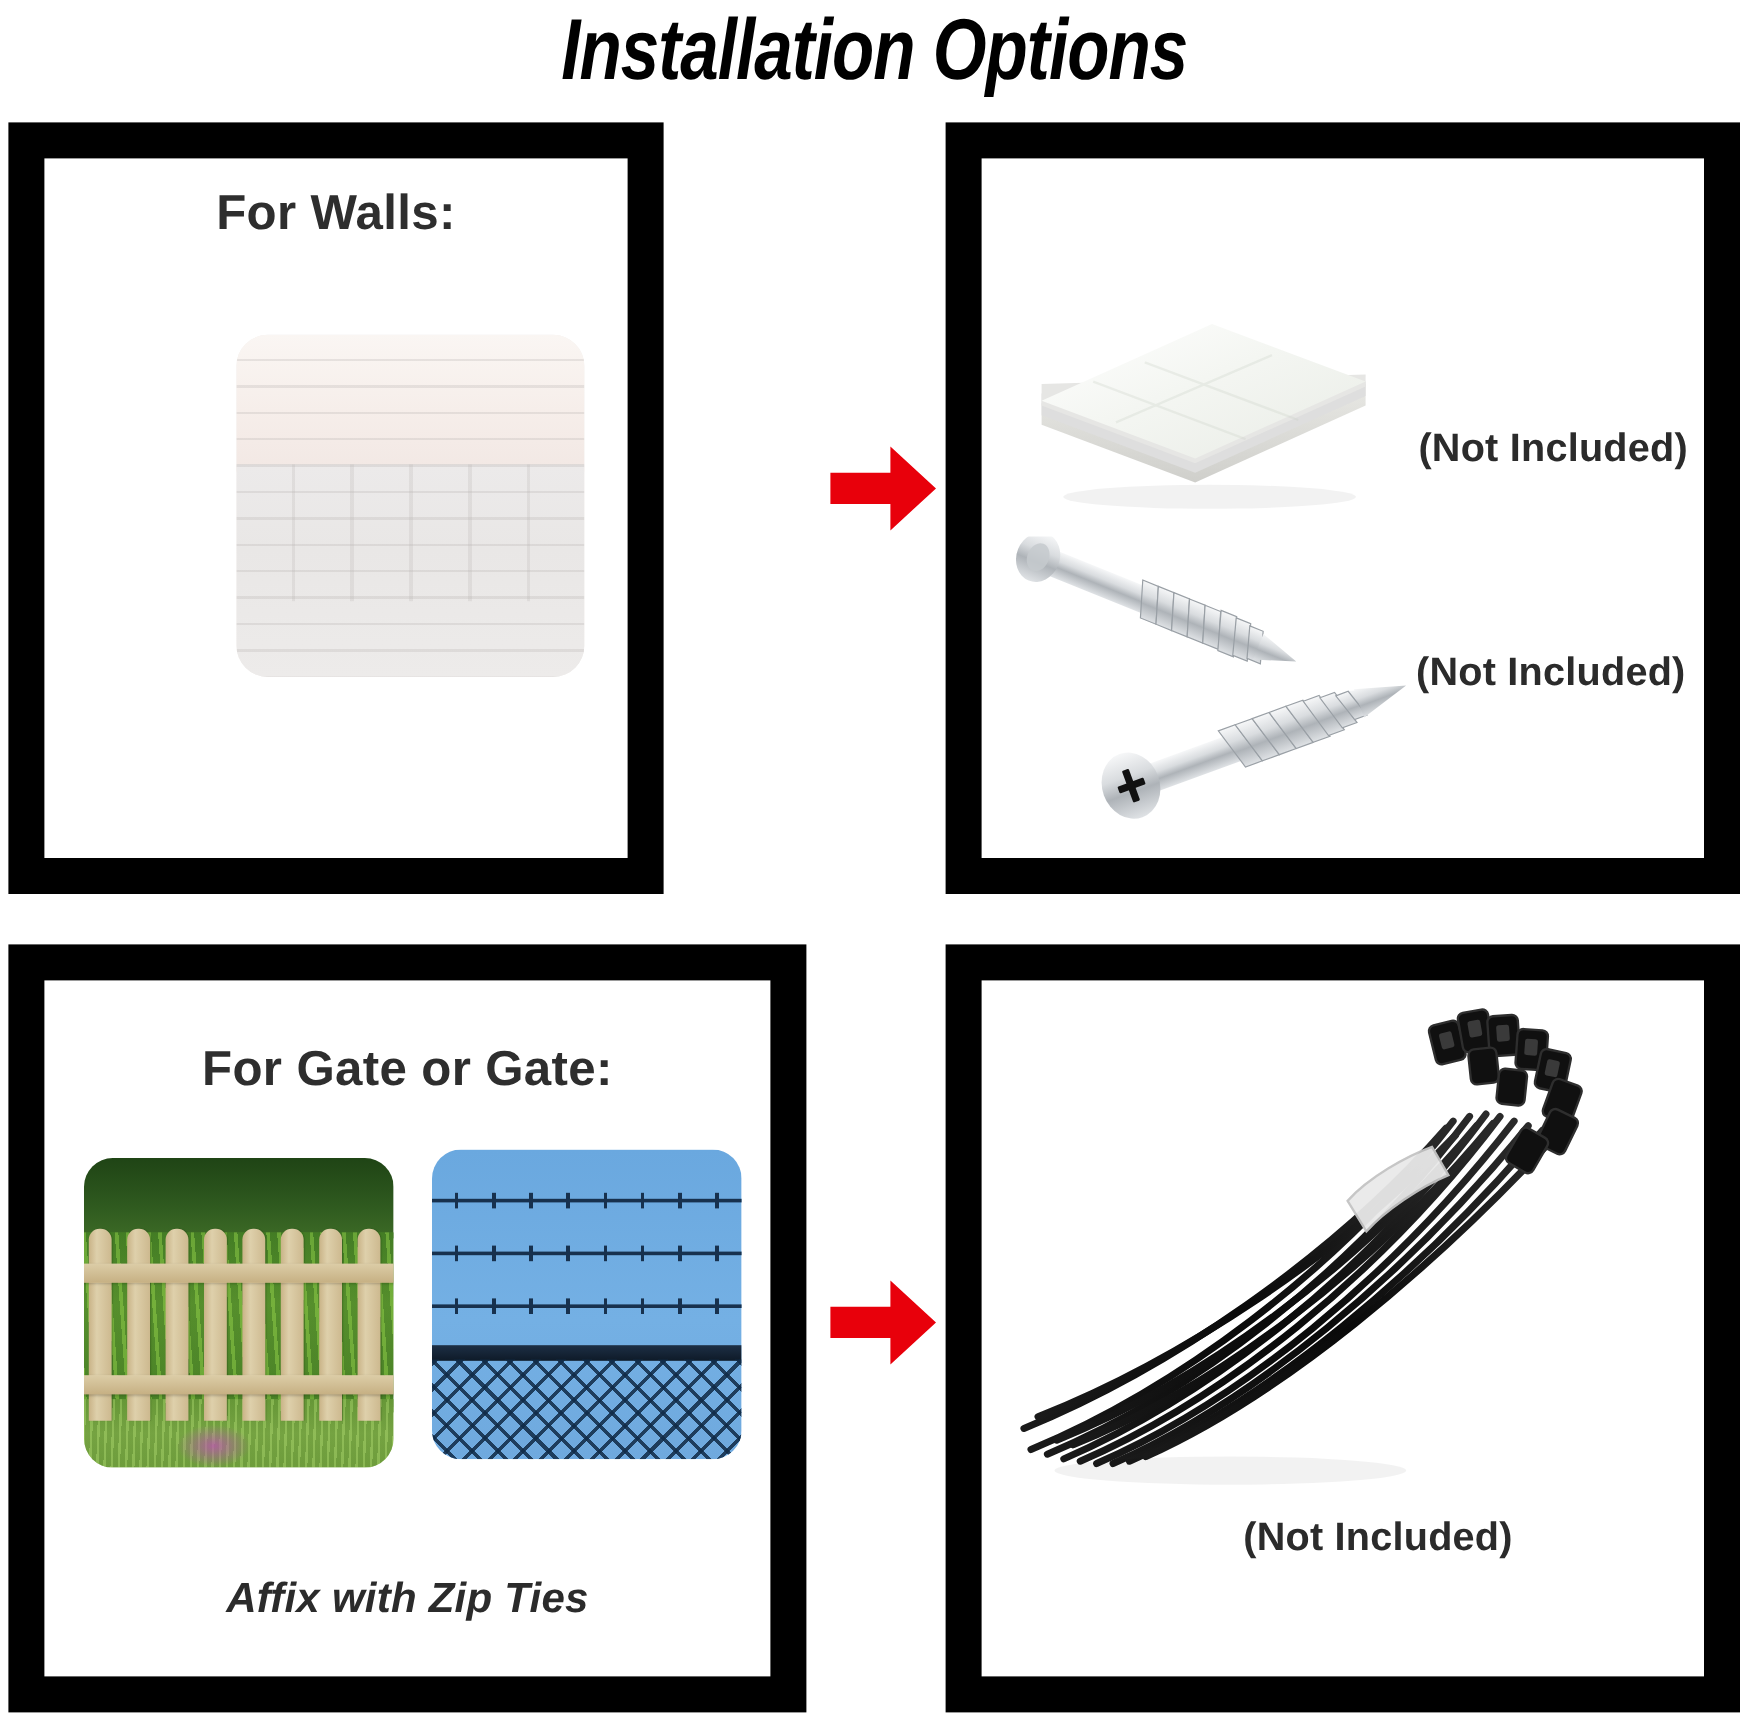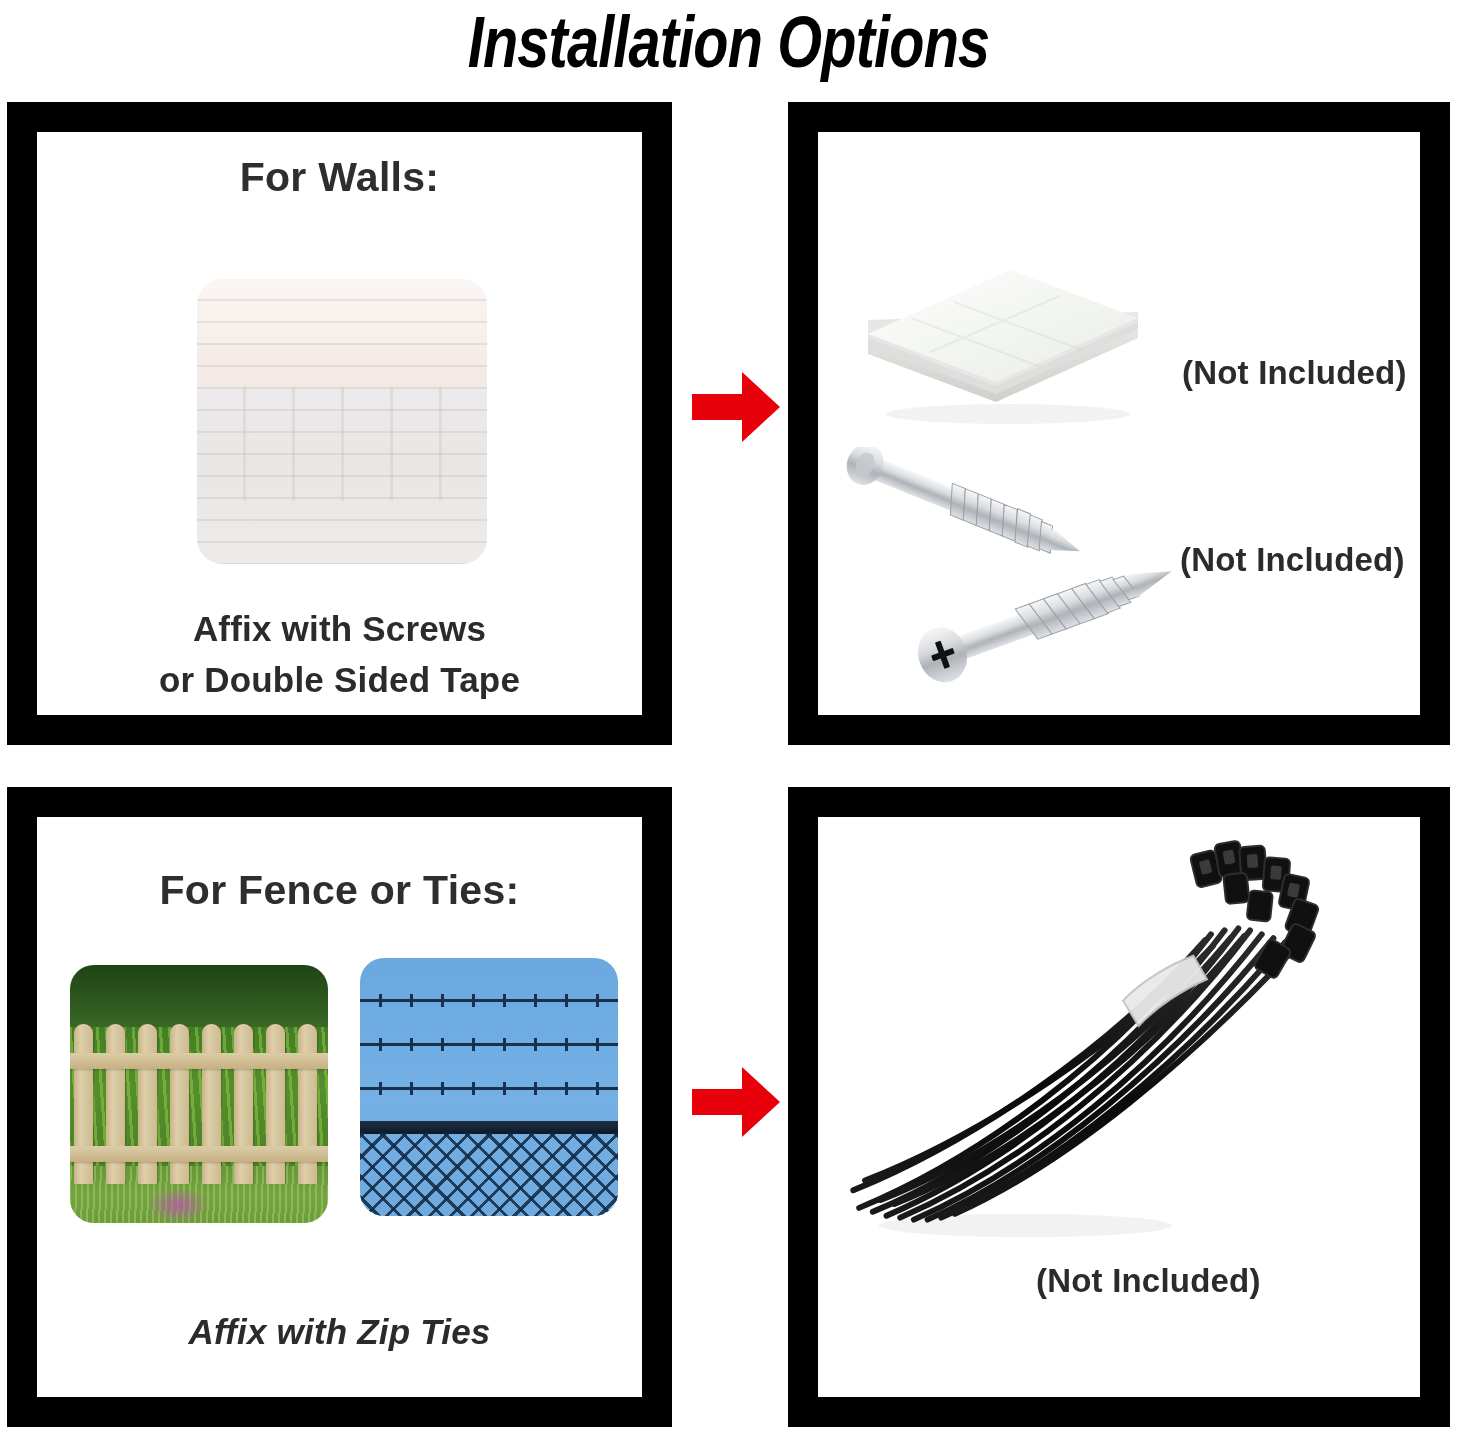--- a/index.html
+++ b/index.html
@@ -39,21 +39,21 @@
     position: absolute;
     background: #000000;
     box-sizing: border-box;
   }
   .panel-inner {
     position: absolute;
     inset: 30px;
     background: #ffffff;
     overflow: hidden;
   }
-  #panel-walls       { left: 7px;   top: 102px;  width: 665px; height: 643px; padding-left: 28px; }
+  #panel-walls       { left: 7px;   top: 102px;  width: 546px; height: 643px; padding-left: 28px; }
   #panel-wall-items  { left: 788px; top: 102px;  width: 662px; height: 643px; }
   #panel-fence       { left: 7px;   top: 787px;  width: 665px; height: 640px; }
   #panel-fence-items { left: 788px; top: 787px;  width: 662px; height: 640px; }
 
   
   .panel-heading {
     position: absolute;
     width: 100%;
     text-align: center;
     font-size: 41px;
@@ -215,24 +215,20 @@
 
     <div class="panel-heading" style="top:22px;">For Walls:</div>
 
     <div class="wall-photo">
       <div class="brick-top"></div>
       <div class="brick-bot"></div>
       <div class="brick-lines"></div>
       <div class="brick-verts"></div>
     </div>
 
-    <div class="caption" style="top:472px;">
-      <span>Affix with Screws</span><br>
-      <span>or Double Sided Tape</span>
-    </div>
 
   </div>
 </div>
 
 <div class="arrow" style="left:690px; top:368px;">
   <svg viewBox="0 0 92 78" width="92" height="78" aria-hidden="true">
     <polygon points="2,26 52,26 52,4 90,39 52,74 52,52 2,52" fill="#e8000b"></polygon>
   </svg>
 </div>
 
@@ -328,21 +324,21 @@
       </svg>
     </div>
 
     <div class="not-included" style="left:362px; top:409px;">(Not Included)</div>
 
   </div>
 </div>
 
 <div class="panel" id="panel-fence">
   <div class="panel-inner">
-    <div class="panel-heading" style="top:50px;">For Fence or Ties:</div>
+    <div class="panel-heading" style="top:50px;">For Gate or Gate:</div>
     <div class="caption" style="top:490px;font-style:italic;">
       <span>Affix with Zip Ties</span>
     </div>
   </div>
 </div>
 
 <div class="photo-sq" id="photo-wood-fence">
   <div class="wf-sky"></div>
   <div class="wf-grass"></div>
   <div class="wf-grass-blades"></div>

